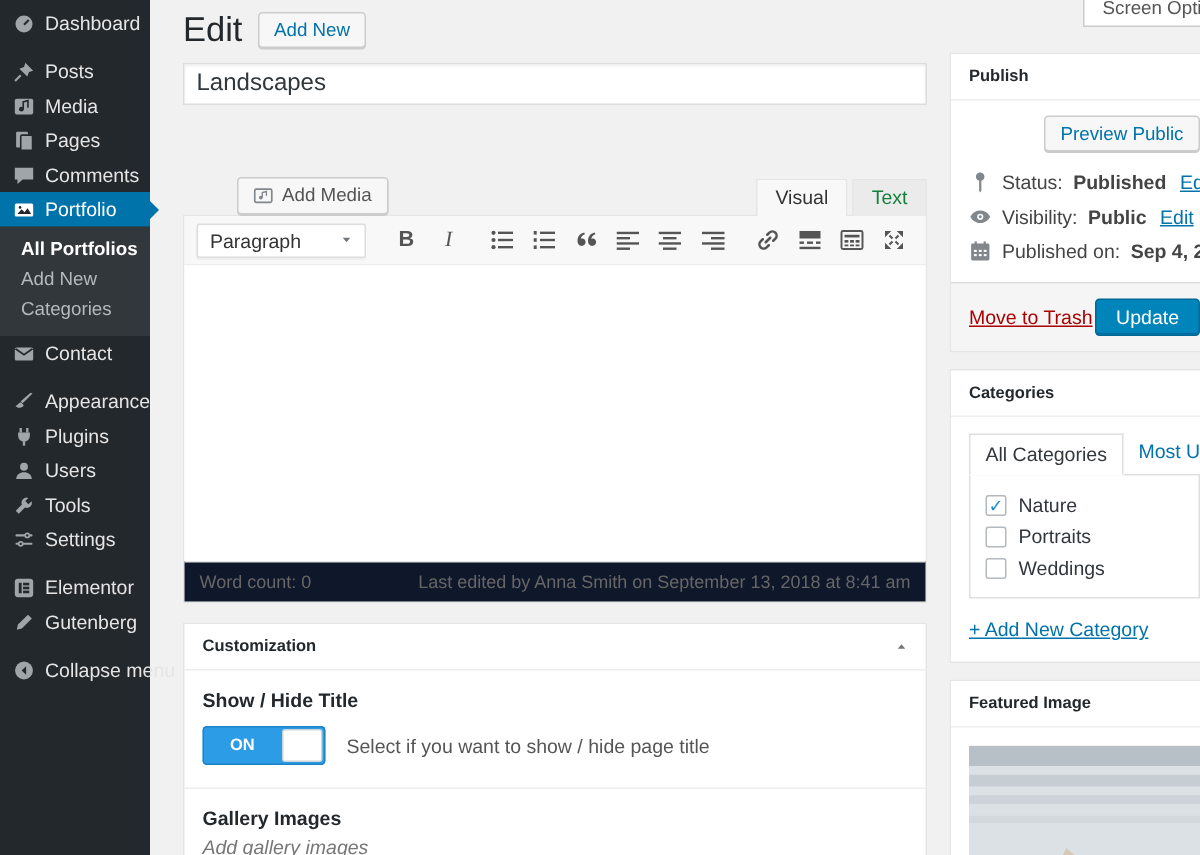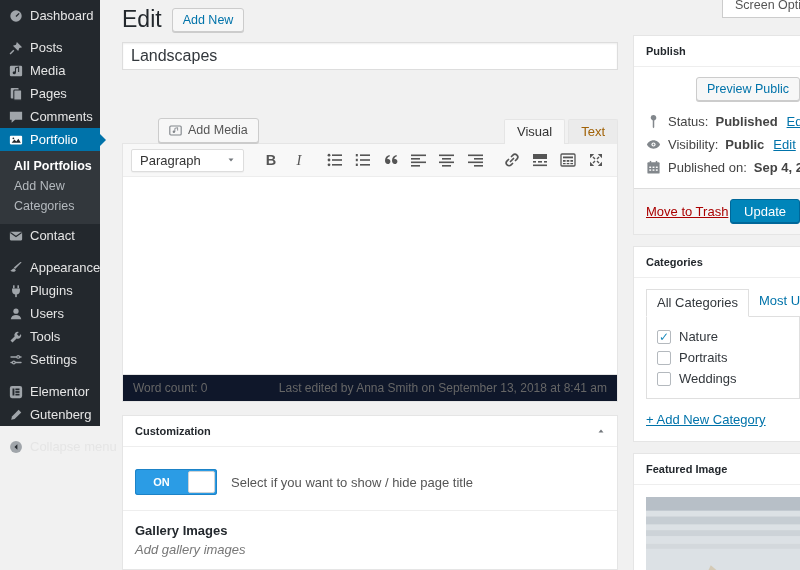--- a/index.html
+++ b/index.html
@@ -5,21 +5,21 @@
   * { margin:0; padding:0; box-sizing:border-box; }
   html,body { width:800px; height:570px; overflow:hidden; }
   body {
     font-family:"Liberation Sans","DejaVu Sans",sans-serif;
     font-size:13px; background:#f1f1f1; color:#444; position:relative;
   }
   a { cursor:pointer; }
 
   
   #adminmenu {
-    position:absolute; left:0; top:0; width:100px; height:426px;
+    position:absolute; left:0; top:0; width:100px; height:570px;
     background:#23282d; padding-top:4px; z-index:5;
   }
   .mi {
     display:flex; align-items:center; gap:7px; padding:4px 9px;
     color:#e5e5e5; font-size:13px; position:relative; cursor:pointer; white-space:nowrap;
   }
   .mi .ic { width:14px; height:14px; flex:none; color:#a0a5aa; display:inline-flex; }
   .mi.active { background:#0073aa; color:#fff; }
   .mi.active .ic { color:#fff; }
   .mi.active::after {
@@ -53,21 +53,21 @@
     width:100%; margin-top:9px; padding:4px 8px; font-size:16px; color:#32373c;
     border:1px solid #ddd; background:#fff; outline:none;
     box-shadow:inset 0 1px 2px rgba(0,0,0,.07); font-family:inherit;
   }
 
   #editor-tools { margin-top:48px; display:flex; justify-content:space-between; align-items:flex-end;padding-left:36px; }
   #add-media-btn { display:flex; align-items:center; gap:6px; padding:4px 10px 5px; color:#555; }
   #add-media-btn .ic { width:13px; height:13px; color:#82878c; display:inline-flex; }
   .edtabs { display:flex; gap:3px; }
   .edtab {
-    padding:4px 12px 5px; font-size:13px; color:#a16207; cursor:pointer;
+    padding:4px 12px 5px; font-size:13px; color:#15803d; cursor:pointer;
     border:1px solid #e5e5e5; border-bottom:none; border-radius:2px 2px 0 0;
     background:#ebebeb; position:relative; top:1px;
   }
   .edtab.active { background:#f8f8f8; color:#333; z-index:2; }
 
   #editor-box { border:1px solid #e5e5e5; background:#fff; }
   #mce-toolbar {
     display:flex; align-items:center; gap:2px; padding:4px 8px;
     background:#f8f8f8; border-bottom:1px solid #ededed;
   }
@@ -485,20 +485,21 @@
   <section class="panel" id="customization-panel">
     <div class="panel-head">
       <b>Customization</b>
       <span class="caret">
           <svg viewBox="0 0 16 16" width="100%" height="100%" fill="currentColor">
             <path d="M3 11h10L8 5z"></path>
           </svg>
         </span>
     </div>
     <div class="cbody">
+      <div class="field-label">Show / Hide Title</div>
       <div id="toggle-row">
         <div id="sh-toggle">
           <span class="ton">ON</span>
           <span class="tknob"></span>
         </div>
         <span class="hint">Select if you want to show / hide page title</span>
       </div>
       <div class="cdiv"></div>
       <div class="field-label">Gallery Images</div>
       <div class="hint-italic">Add gallery images</div>

